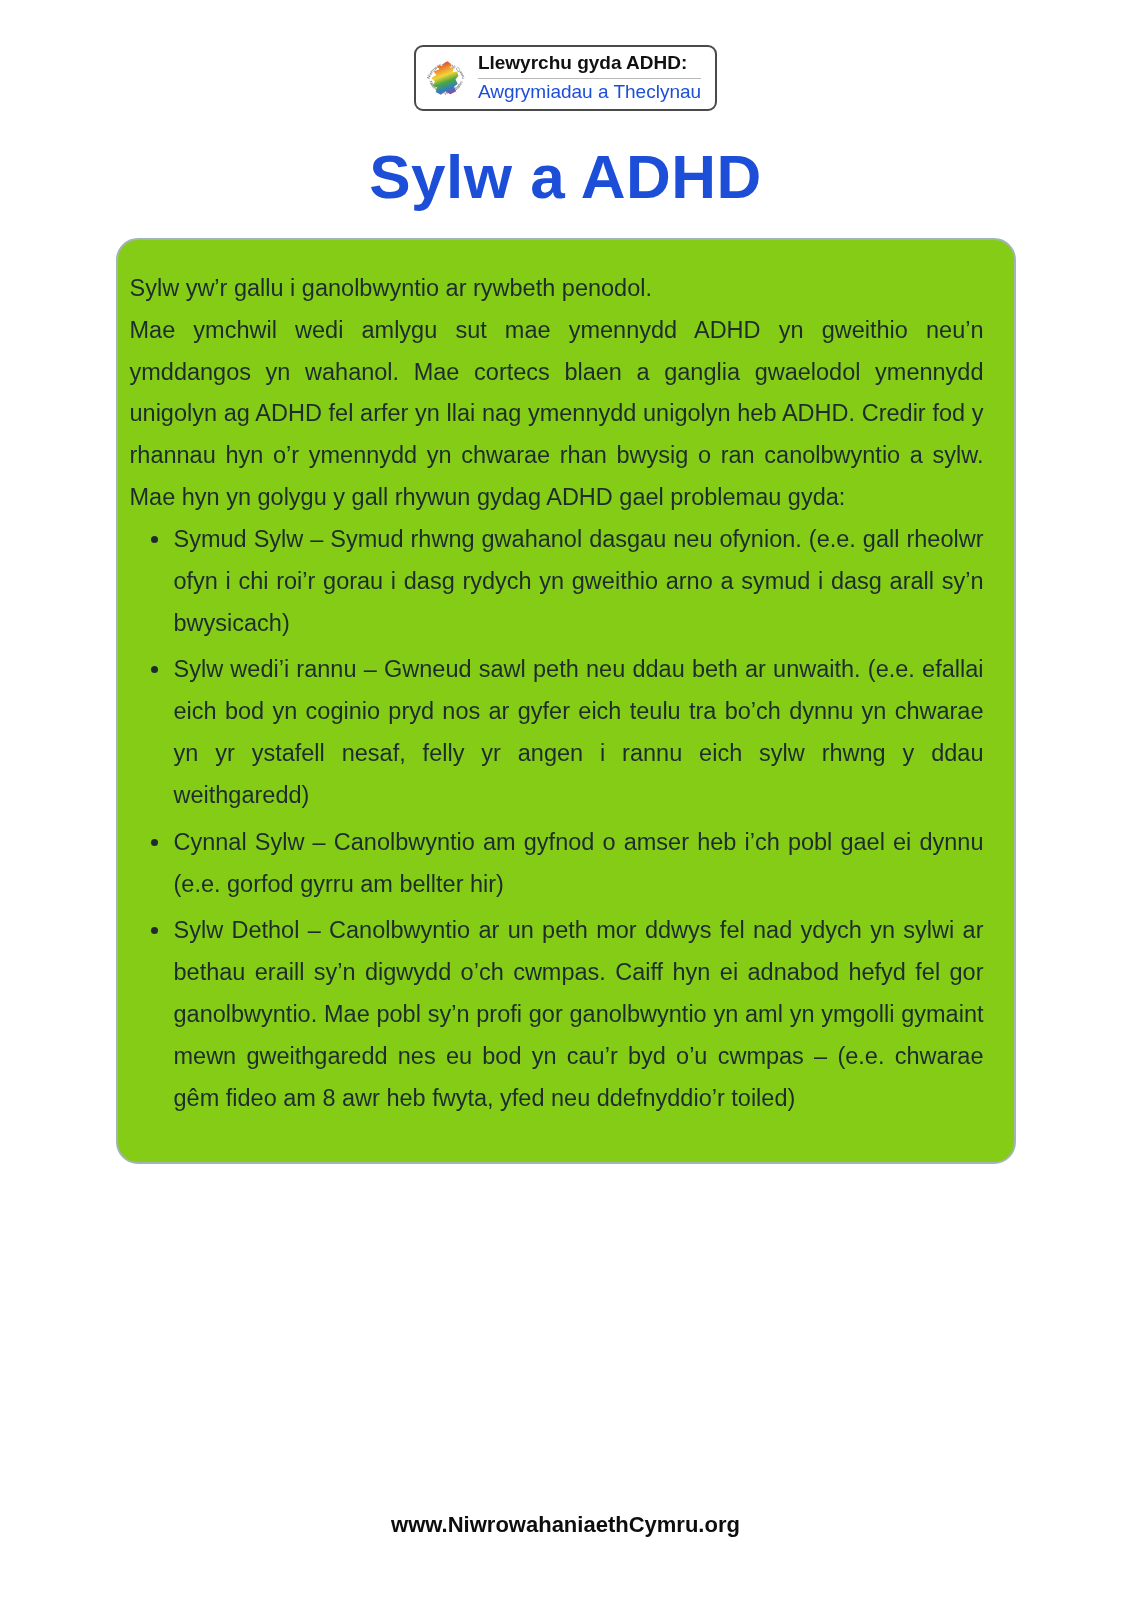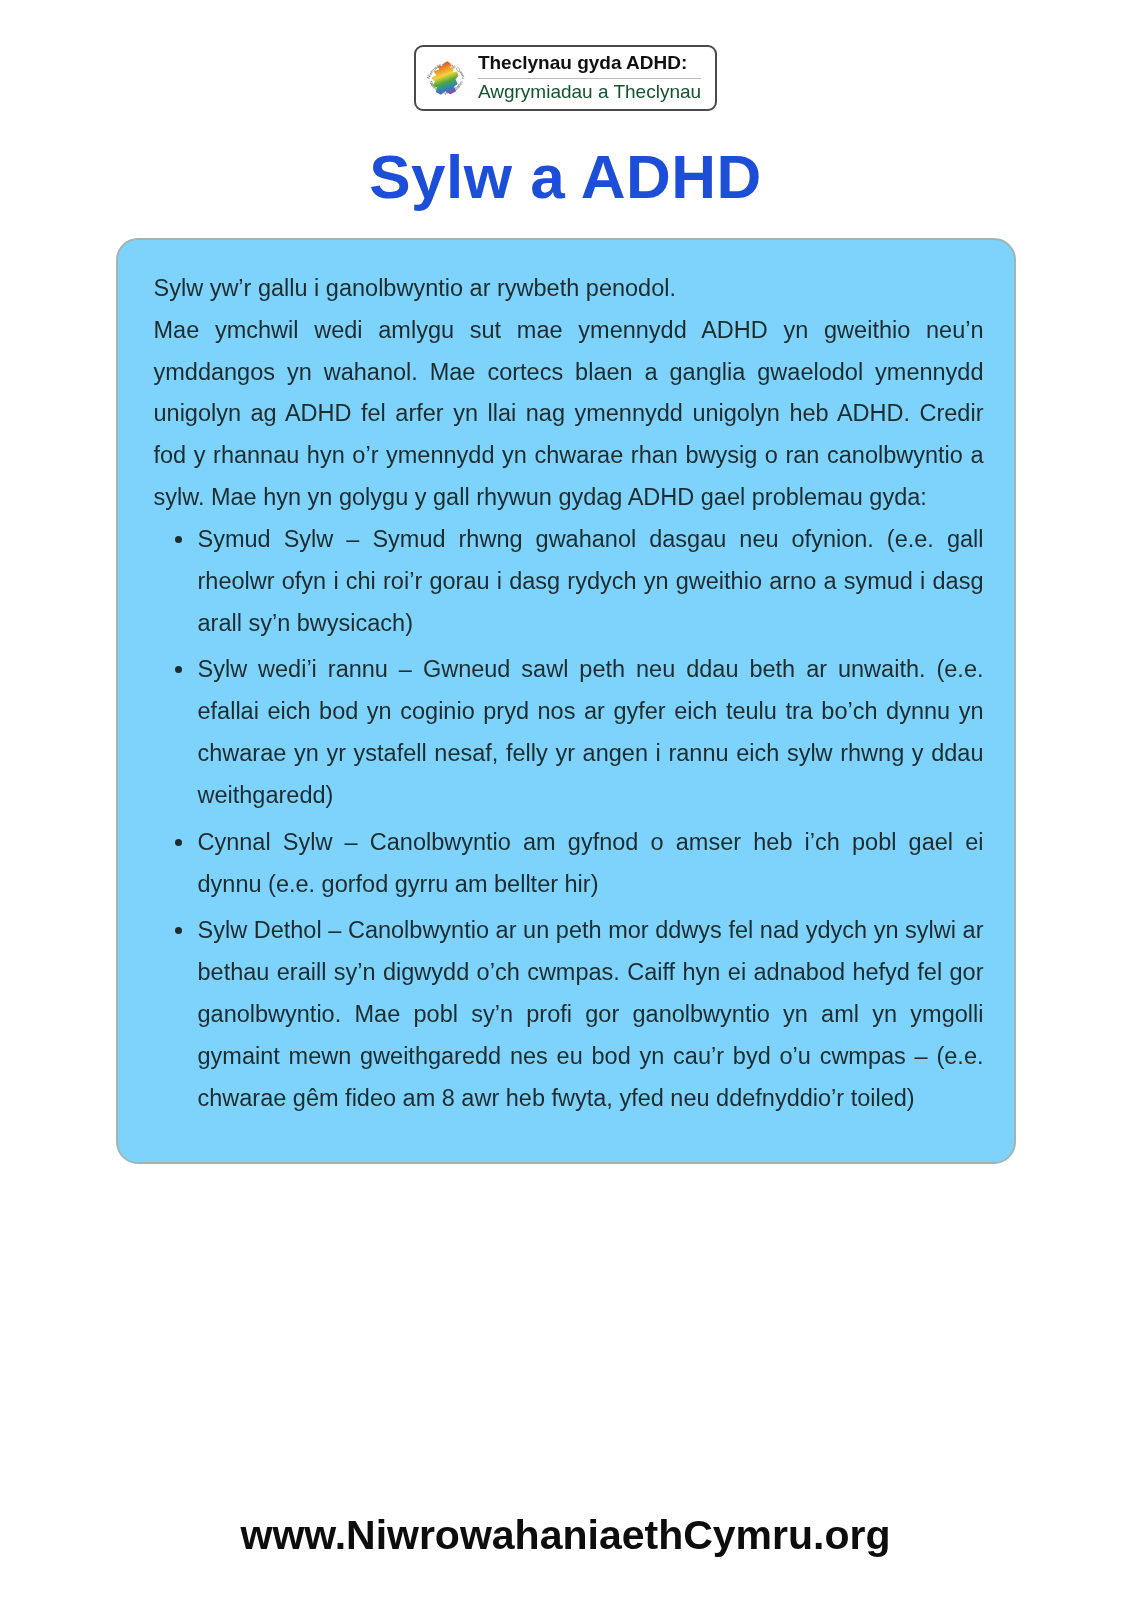--- a/index.html
+++ b/index.html
@@ -33,43 +33,43 @@
     line-height: 1.2;
   }
   .logo-divider {
     border: none;
     border-top: 1.5px solid #b8b8b8;
     margin: 3px 0 2px 0;
     width: 100%;
   }
   .logo-subtitle {
     font-size: 19px;
-    color: #14532d;
+    color: #1d4ed8;
     line-height: 1.2;
   }
 
   
   .page-title {
     margin: 30px 0 0 0;
     text-align: center;
     font-size: 62px;
     font-weight: bold;
     color: #1d4ed8;
     letter-spacing: 0.5px;
   }
 
   
   .content-box {
     box-sizing: border-box;
     width: 900px;
     margin: 26px auto 8px auto;
-    background: #7dd3fc;
+    background: #84cc16;
     border: 2px solid #a2b4b6;
     border-radius: 22px;
-    padding: 28px 30px 42px 36px;
+    padding: 28px 30px 42px 12px;
     font-size: 23.5px;
     line-height: 1.78;
   }
   .content-box p { margin: 0; }
   .intro-paragraph { text-align: left; margin-bottom: 42px; }
   .body-paragraph { text-align: justify; margin-bottom: 40px; }
 
   .problem-list {
     margin: 0;
     padding-left: 42px;
@@ -81,21 +81,21 @@
   }
   .problem-list li:last-child { margin-bottom: 0; }
 
   
   .site-footer {
     position: absolute;
     top: 1512px;
     left: 0;
     width: 100%;
     text-align: center;
-    font-size: 41px;
+    font-size: 22px;
     font-weight: bold;
     color: #0d0d0d;
   }
 </style>
 </head>
 <body>
 
 <header class="logo-badge">
   <span class="logo-icon">
     <svg viewBox="0 0 60 64" width="44" height="52" aria-hidden="true">
@@ -114,21 +114,21 @@
       <text font-size="5.6" fill="#4a4a4a" text-anchor="middle">
         <textPath href="#arcTop" startOffset="50%">Niwrowahaniaeth Cymru</textPath>
       </text>
       <text font-size="5.6" fill="#4a4a4a" text-anchor="middle">
         <textPath href="#arcBottom" startOffset="50%">Neurodivergence Wales</textPath>
       </text>
       <polygon fill="url(#walesRainbow)" points="27,12 32,9 37,13 35,18 41,17 39,24 45,23 47,29 43,34 46,40 41,44 44,50 36,54 29,50 23,55 16,51 18,45 11,43 15,37 10,32 17,28 13,23 21,20 18,15 25,16"></polygon>
     </svg>
   </span>
   <span class="logo-text">
-    <span class="logo-title">Theclynau gyda ADHD:</span>
+    <span class="logo-title">Llewyrchu gyda ADHD:</span>
     <hr class="logo-divider">
     <span class="logo-subtitle">Awgrymiadau a Theclynau</span>
   </span>
 </header>
 
 <h1 class="page-title">Sylw a ADHD</h1>
 
 <section class="content-box">
   <p class="intro-paragraph">Sylw yw’r gallu i ganolbwyntio ar rywbeth penodol.</p>
   <p class="body-paragraph">Mae ymchwil wedi amlygu sut mae ymennydd ADHD yn gweithio neu’n ymddangos yn wahanol. Mae cortecs blaen a ganglia gwaelodol ymennydd unigolyn ag ADHD fel arfer yn llai nag ymennydd unigolyn heb ADHD. Credir fod y rhannau hyn o’r ymennydd yn chwarae rhan bwysig o ran canolbwyntio a sylw. Mae hyn yn golygu y gall rhywun gydag ADHD gael problemau gyda:</p>

